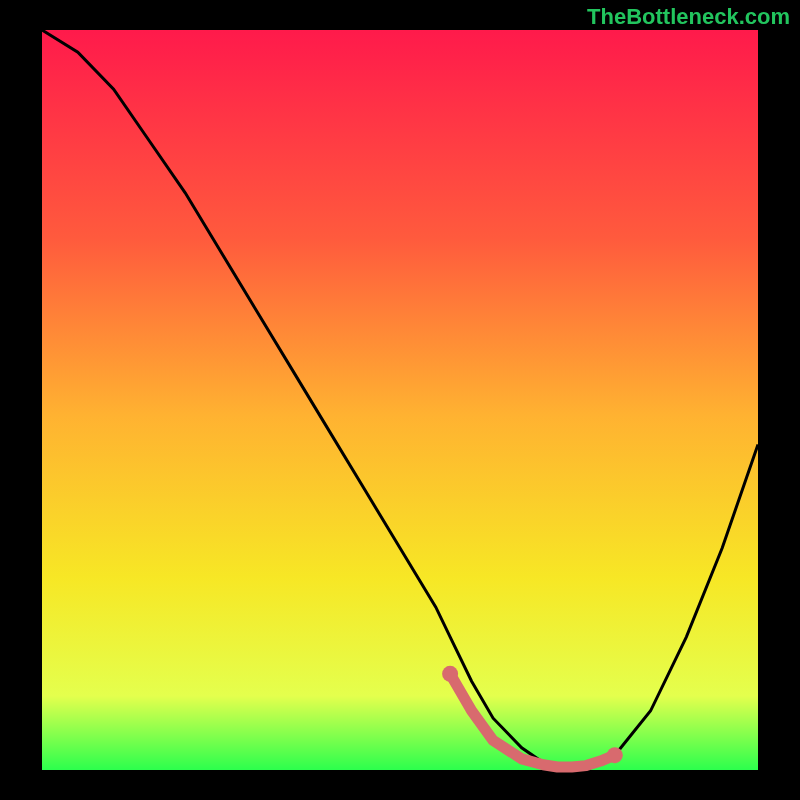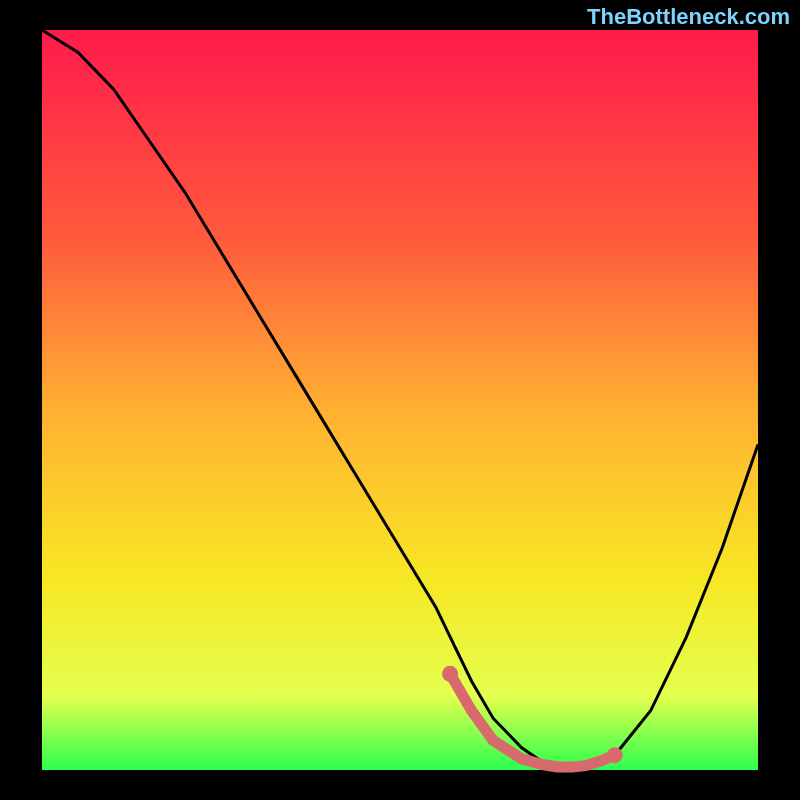--- a/index.html
+++ b/index.html
@@ -14,21 +14,21 @@
   .frame {
     position: relative;
     width: 800px;
     height: 800px;
     background: #000;
   }
   .attribution {
     position: absolute;
     top: 4px;
     right: 10px;
-    color: #7dd3fc;
+    color: #22c55e;
     font-size: 22px;
     font-weight: 600;
     z-index: 10;
   }
   svg.plot {
     position: absolute;
     top: 0;
     left: 0;
   }
 </style>

